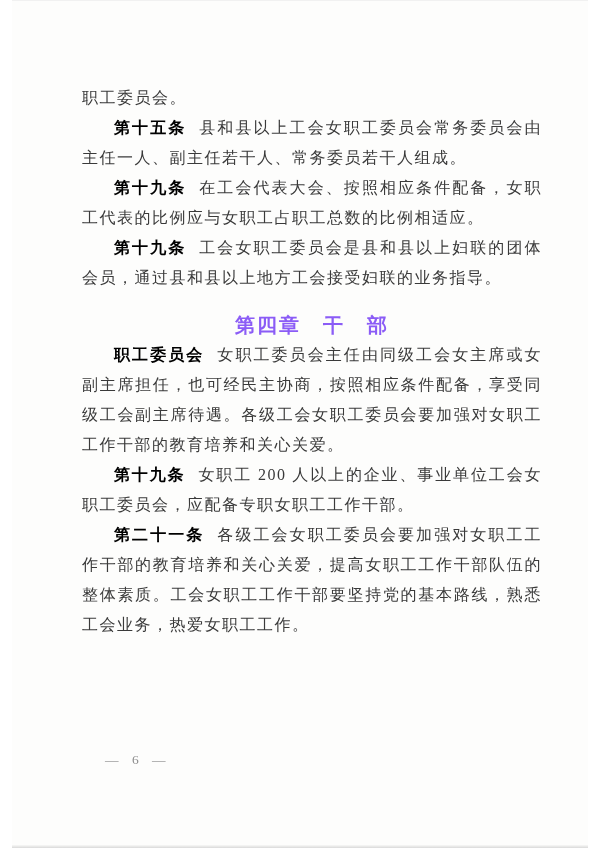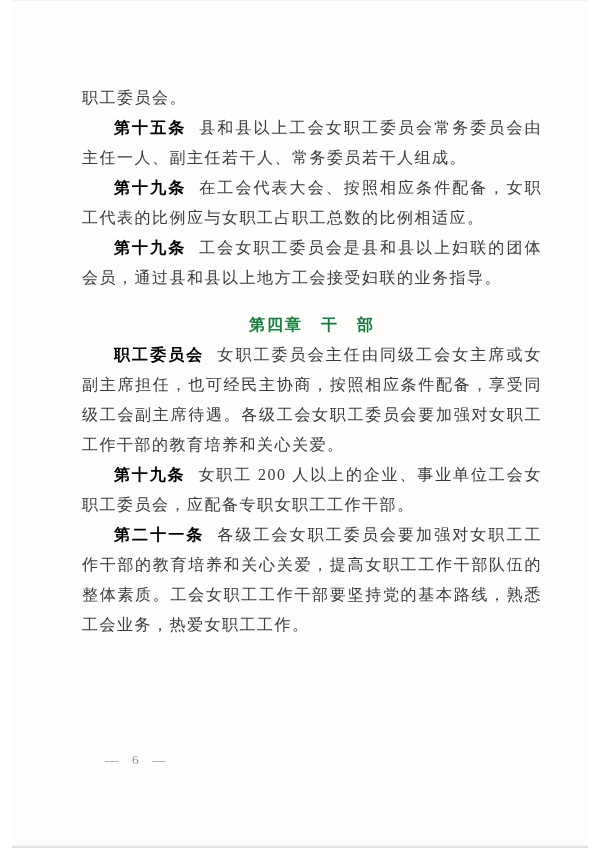--- a/index.html
+++ b/index.html
@@ -36,23 +36,23 @@
   p.article {
     text-indent: 2em;
   }
   p.article b.term {
     font-weight: 700;
     color: #000000;
     margin-right: 13px;
   }
   h2.chapter {
     margin: 17px 0 0 0;
-    font-size: 16px;
+    font-size: 20px;
     font-weight: 700;
-    color: #15803d;
+    color: #8b5cf6;
     text-align: center;
     line-height: 30px;
     letter-spacing: 2px;
     text-indent: 0;
   }
   .page-footer {
     position: absolute;
     top: 750px;
     left: 93px;
     font-size: 13.5px;

